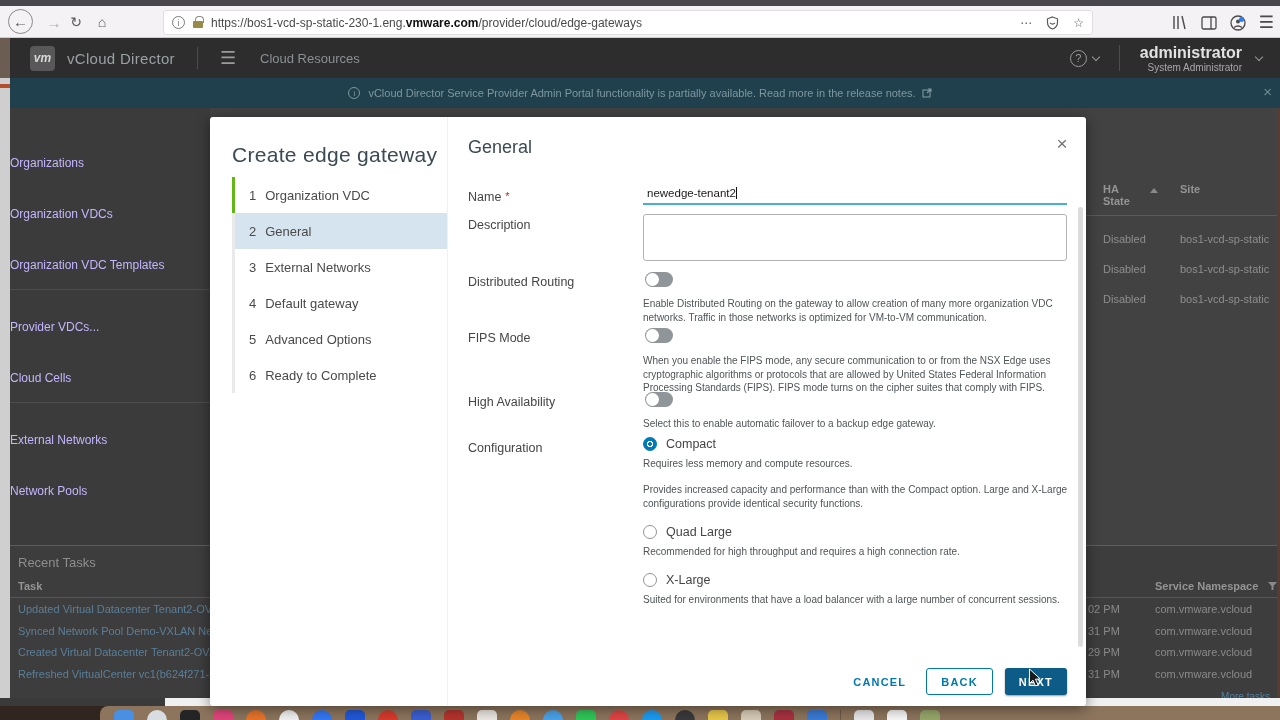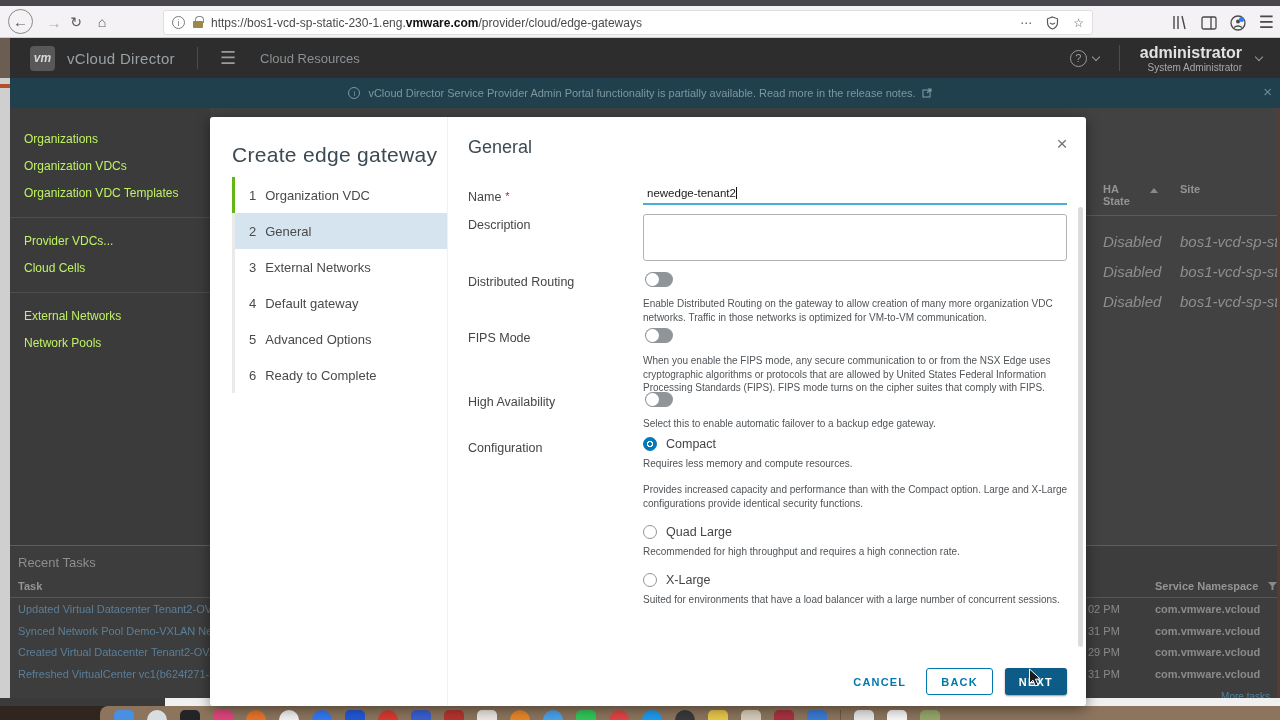--- a/index.html
+++ b/index.html
@@ -45,36 +45,36 @@
 
   
   .banner { position:absolute; left:0; top:78px; width:1280px; height:30px; background:#20404d; display:flex; align-items:center; justify-content:center; color:#7e97a0; font-size:11px; }
   .banner .info-i2 { width:12px; height:12px; border:1px solid #7e97a0; border-radius:50%; font-size:8px; display:flex; align-items:center; justify-content:center; margin-right:8px; }
   .ext-ico { margin-left:6px; }
   .banner-close { position:absolute; right:8px; top:5px; color:#6e8a95; font-size:15px; }
 
   
   .app-body { position:absolute; left:10px; top:108px; width:1270px; height:598px; background:#424242; overflow:hidden; }
   .sidebar { position:absolute; left:0; top:0; width:200px; height:437px; background:#3b3b3b; padding-top:18px; }
-  .sb-item { height:27px; line-height:27px; padding-left:14px; color:#bef264; font-size:12px; white-space:nowrap; }
+  .sb-item { height:27px; line-height:27px; color:#c4b5fd; font-size:12px; white-space:nowrap;margin-top:24px; }
   .sb-div { height:1px; background:#4d4d4d; margin:10px 0; }
   .bg-table { position:absolute; left:1076px; top:75px; width:194px; color:#8e8e8e; }
   .bg-th { position:absolute; font-size:11px; font-weight:bold; color:#949494; }
   .bg-hline { position:absolute; left:0; width:194px; height:1px; background:#5a5a5a; }
-  .bg-cell { position:absolute; font-size:15px; white-space:nowrap;font-style:italic; }
+  .bg-cell { position:absolute; font-size:11px; white-space:nowrap; }
   .sort-caret { position:absolute; width:0; height:0; border-left:4px solid transparent; border-right:4px solid transparent; border-bottom:5px solid #8a8a8a; }
   .bg-pag { position:absolute; left:1076px; top:384px; width:186px; border-top:1px solid #545454; padding-top:12px; text-align:right; color:#8e8e8e; font-size:10px; }
   .tasks-panel { position:absolute; left:0; top:437px; width:1270px; height:161px; background:#3d3d3d; border-top:1px solid #5e5e5e; }
   .tasks-title { position:absolute; left:8px; top:9px; font-size:13px; color:#8e8e8e; }
   .tasks-colhdr { position:absolute; top:34px; font-size:11px; font-weight:bold; color:#949494; }
   .tasks-hline { position:absolute; left:0; top:51px; width:1270px; height:1px; background:#565656; }
   .task-row { position:absolute; left:0; width:1270px; height:21px; }
   .task-link { position:absolute; left:8px; top:3px; font-size:11px; color:#5b7f99; white-space:nowrap; }
   .task-time { position:absolute; left:1078px; top:3px; font-size:11px; color:#8a8a8a; }
-  .task-ns { position:absolute; left:1145px; top:3px; font-size:11px; color:#8a8a8a;font-weight:bold; }
+  .task-ns { position:absolute; left:1145px; top:3px; font-size:11px; color:#8a8a8a; }
   .more-tasks { position:absolute; right:10px; top:145px; font-size:10px; color:#4f81a0; }
   .funnel { position:absolute; left:1258px; top:36px; }
 
   
   .left-strip { position:absolute; left:0; top:38px; width:10px; height:668px; background:#6b5d52; }
   .left-strip .paper { position:absolute; left:0; top:40px; width:10px; height:628px; background:#cfcfcf; }
   .left-strip .orange { position:absolute; left:0; top:46px; width:10px; height:4px; background:#b34f2a; }
   .right-strip { position:absolute; right:0; top:108px; width:3px; height:598px; background:#563c32; }
   .bottom-strip { position:absolute; left:0; top:698px; width:1280px; height:8px; background:#f0f0f0; }
   .bottom-strip .dark { position:absolute; left:0; top:0; width:165px; height:8px; background:#3a3a3a; }

